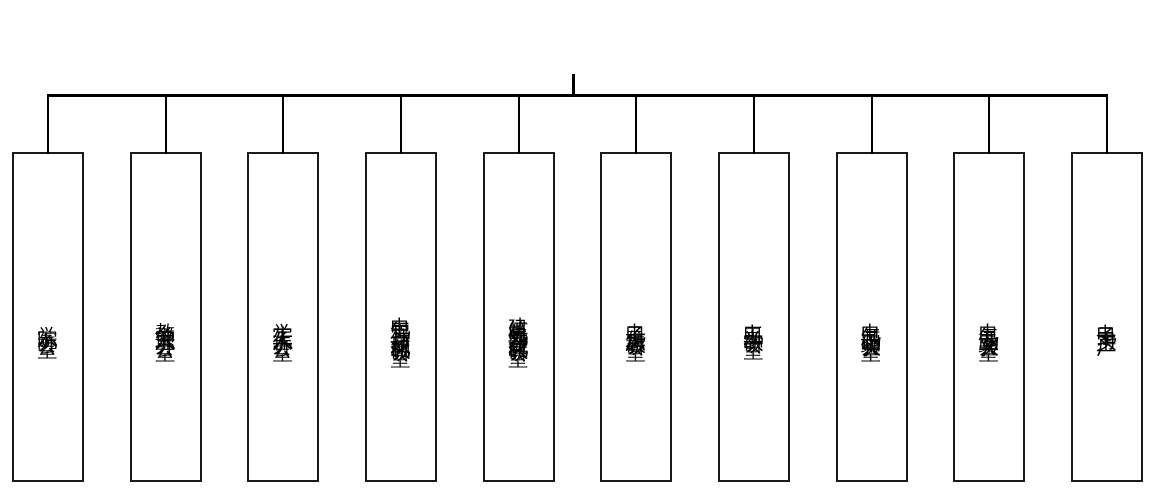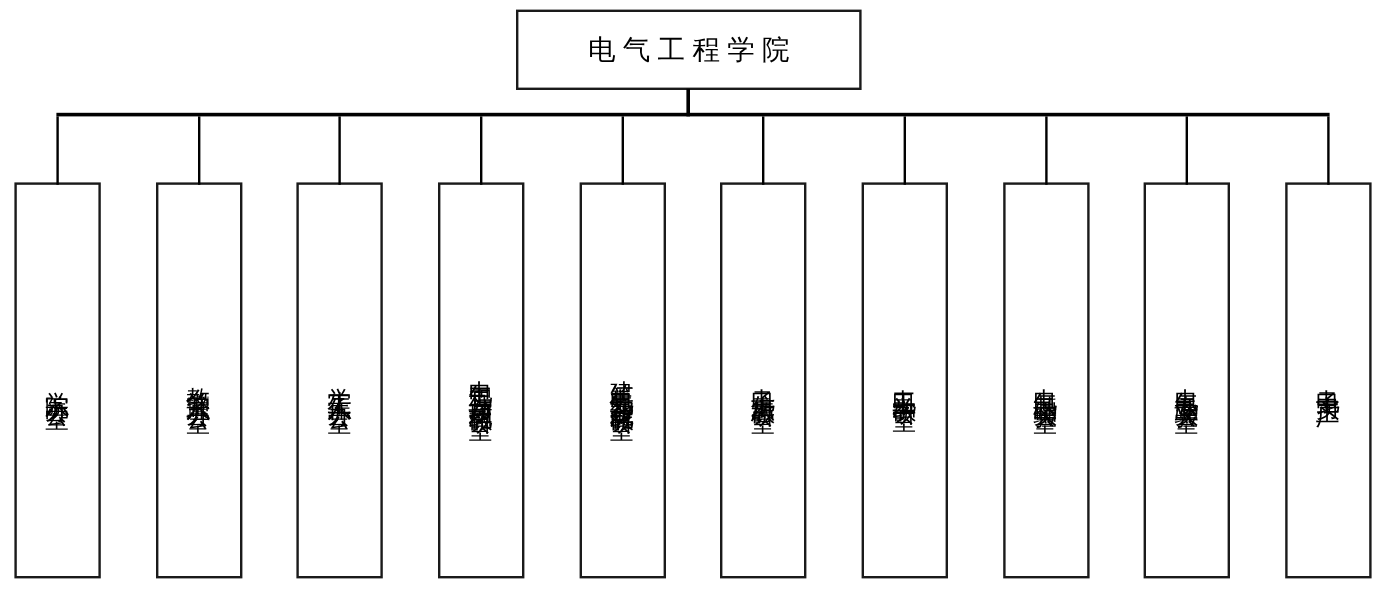--- a/index.html
+++ b/index.html
@@ -91,23 +91,20 @@
     letter-spacing: 3px;
     color: var(--text-color);
     line-height: 1;
     white-space: nowrap;
   }
 </style>
 </head>
 <body>
 
 <div class="stage">
-  <div class="root-box">
-    <span class="root-label">电气工程学院</span>
-  </div>
 
   <div class="stem"></div>
   <div class="bus"></div>
 
   <div class="row">
       <div class="dept">
     <div class="drop"></div>
     <span class="dept-label">学院办公室</span>
   </div>
       <div class="dept">

